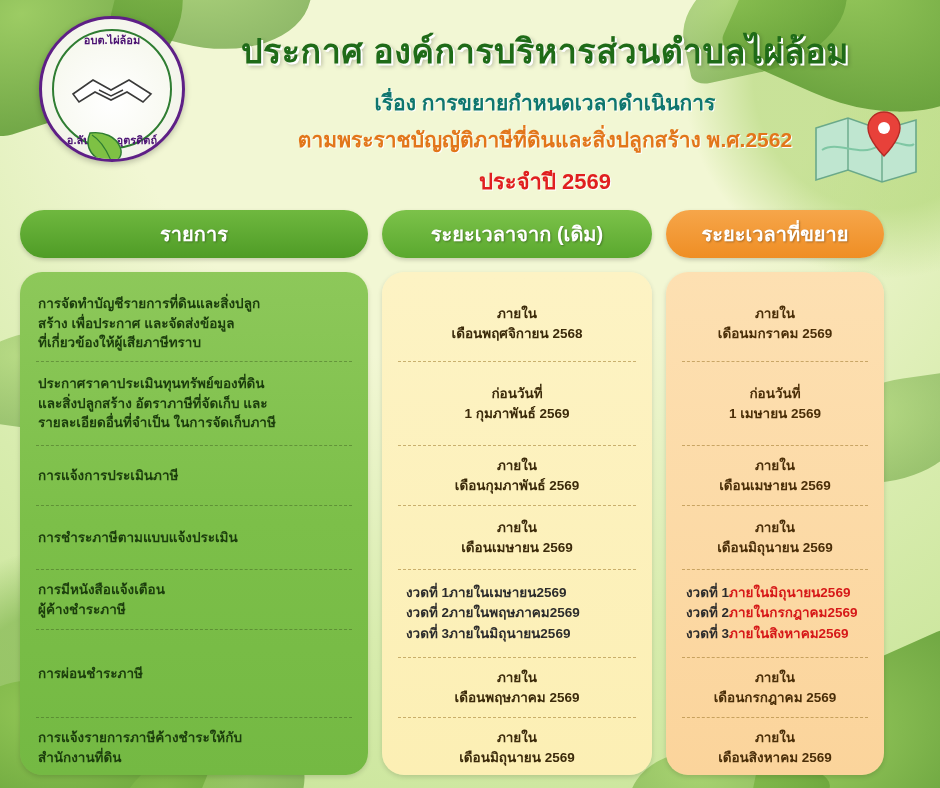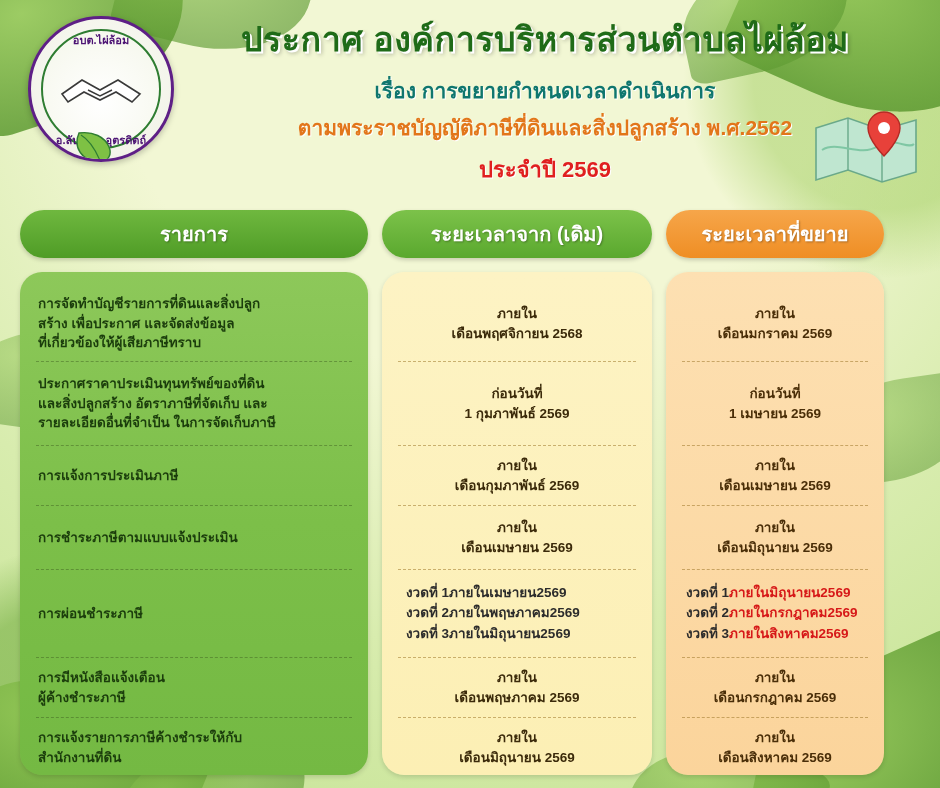--- a/index.html
+++ b/index.html
@@ -35,21 +35,21 @@
   .leaf-br { right:-70px; bottom:-60px; width:270px; height:180px; transform: rotate(-24deg); }
   .leaf-br2 { right:120px; bottom:-80px; width:190px; height:120px; transform: rotate(16deg); opacity:.6;}
   .leaf-ml { left:-30px; top:330px; width:150px; height:100px; transform: rotate(8deg); opacity:.5;}
   .leaf-mr { right:-30px; top:380px; width:150px; height:100px; transform: rotate(-8deg); opacity:.5;}
 
   
   .header {
     position:absolute; left:0; top:0; width:940px; height:205px;
   }
   .logo {
-    position:absolute; left:28px; top:16px;
+    position:absolute; left:39px; top:16px;
     width:146px; height:146px; border-radius:50%;
     background: radial-gradient(circle at 50% 45%, #fdfdfa 0%, #f3f4ea 70%, #e6e8d8 100%);
     border: 3px solid #5e1f86;
     box-shadow: 0 2px 6px rgba(0,0,0,.25);
     overflow:hidden;
   }
   .logo-inner {
     position:absolute; inset:10px; border-radius:50%;
     border: 2px solid #2f7d32;
     background: radial-gradient(circle at 50% 60%, #ffffff 0%, #f4f6e9 100%);
@@ -63,21 +63,21 @@
   .logo-bottom-text { bottom:10px; }
   .logo-hands {
     position:absolute; left:50%; top:50%; transform:translate(-50%,-50%);
     width:86px; height:46px;
   }
   .logo-leaf {
     position:absolute; left:50%; bottom:-6px; transform:translateX(-50%);
     width:60px; height:38px;
   }
 
-  .title-wrap { position:absolute; left:175px; top:12px; width:740px; text-align:center; }
+  .title-wrap { position:absolute; left:175px; top:24px; width:740px; text-align:center; }
   .title-main {
     font-size:34px; font-weight:bold; color:#1f6b18;
     text-shadow: 2px 2px 0 #ffffff, 3px 3px 4px rgba(0,0,0,.25);
     letter-spacing:.5px;
   }
   .title-sub1 {
     margin-top:8px; font-size:21px; font-weight:bold; color:#0f766e;
     text-shadow: 1px 1px 0 #fff;
   }
   .title-sub2 {
@@ -229,30 +229,30 @@
           <span class="line">การแจ้งการประเมินภาษี</span>
         </div>
       </div>
 
       <div class="row h4">
         <div class="cell-inner">
           <span class="line">การชำระภาษีตามแบบแจ้งประเมิน</span>
         </div>
       </div>
 
-      <div class="row h5">
-        <div class="cell-inner">
-          <span class="line">การผ่อนชำระภาษี</span>
-        </div>
-      </div>
-
       <div class="row h6">
         <div class="cell-inner">
           <span class="line">การมีหนังสือแจ้งเตือน</span>
           <span class="line">ผู้ค้างชำระภาษี</span>
+        </div>
+      </div>
+
+      <div class="row h5">
+        <div class="cell-inner">
+          <span class="line">การผ่อนชำระภาษี</span>
         </div>
       </div>
 
       <div class="row h7">
         <div class="cell-inner">
           <span class="line">การแจ้งรายการภาษีค้างชำระให้กับ</span>
           <span class="line">สำนักงานที่ดิน</span>
         </div>
       </div>
 

